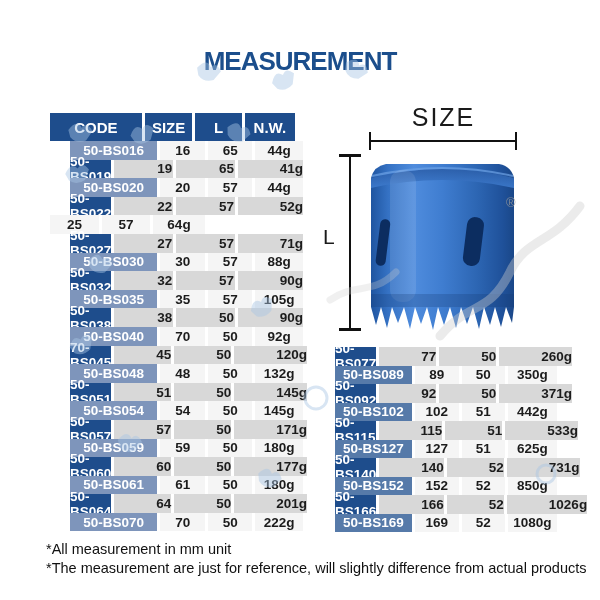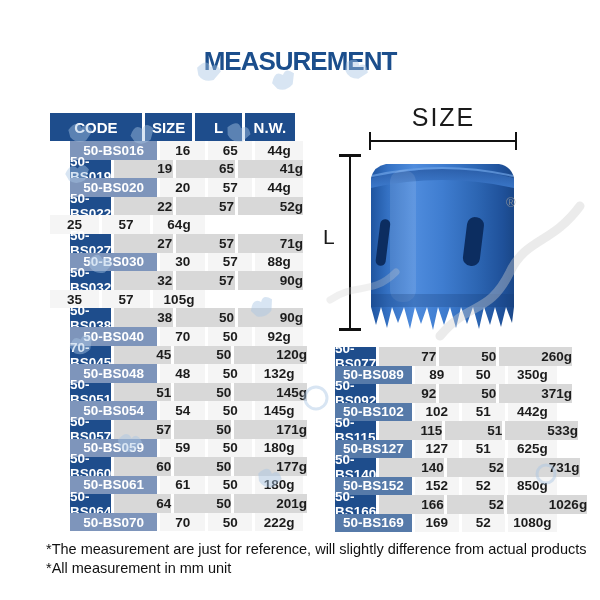--- a/index.html
+++ b/index.html
@@ -120,20 +120,21 @@
     <div class="cell num c-l">57</div>
     <div class="cell num c-nw">88g</div>
   </div>
       <div class="trow dark">
     <div class="cell code c-code">50-BS032</div>
     <div class="cell num c-size">32</div>
     <div class="cell num c-l">57</div>
     <div class="cell num c-nw">90g</div>
   </div>
       <div class="trow light">
+    <div class="cell code c-code">50-BS035</div>
     <div class="cell num c-size">35</div>
     <div class="cell num c-l">57</div>
     <div class="cell num c-nw">105g</div>
   </div>
       <div class="trow dark">
     <div class="cell code c-code">50-BS038</div>
     <div class="cell num c-size">38</div>
     <div class="cell num c-l">50</div>
     <div class="cell num c-nw">90g</div>
   </div>
@@ -310,22 +311,22 @@
       <div class="trow light">
     <div class="cell code c-code">50-BS169</div>
     <div class="cell num c-size">169</div>
     <div class="cell num c-l">52</div>
     <div class="cell num c-nw">1080g</div>
   </div>
     </div>
 </div>
 
 <div class="footnotes">
+  <div>*All measurement in mm unit</div>
   <div>*The measurement are just for reference, will slightly difference from actual products</div>
-  <div>*All measurement in mm unit</div>
 </div>
 
 <svg class="watermark" width="600" height="600" viewBox="0 0 600 600">
   <g fill="#a9c6e4" opacity="0.45">
     <path d="M0,12 Q7,0 13,8 Q18,1 24,10 L19,20 Q10,25 3,19 Z" transform="translate(200,56) rotate(14)"></path>
     <path d="M0,12 Q7,0 13,8 Q18,1 24,10 L19,20 Q10,25 3,19 Z" transform="translate(268,72) rotate(-20)"></path>
     <path d="M0,12 Q7,0 13,8 Q18,1 24,10 L19,20 Q10,25 3,19 Z" transform="translate(352,52) rotate(30)"></path>
     <path d="M0,12 Q7,0 13,8 Q18,1 24,10 L19,20 Q10,25 3,19 Z" transform="translate(70,118) rotate(8)"></path>
     <path d="M0,12 Q7,0 13,8 Q18,1 24,10 L19,20 Q10,25 3,19 Z" transform="translate(128,124) rotate(-12)"></path>
     <path d="M0,12 Q7,0 13,8 Q18,1 24,10 L19,20 Q10,25 3,19 Z" transform="translate(232,116) rotate(22)"></path>

